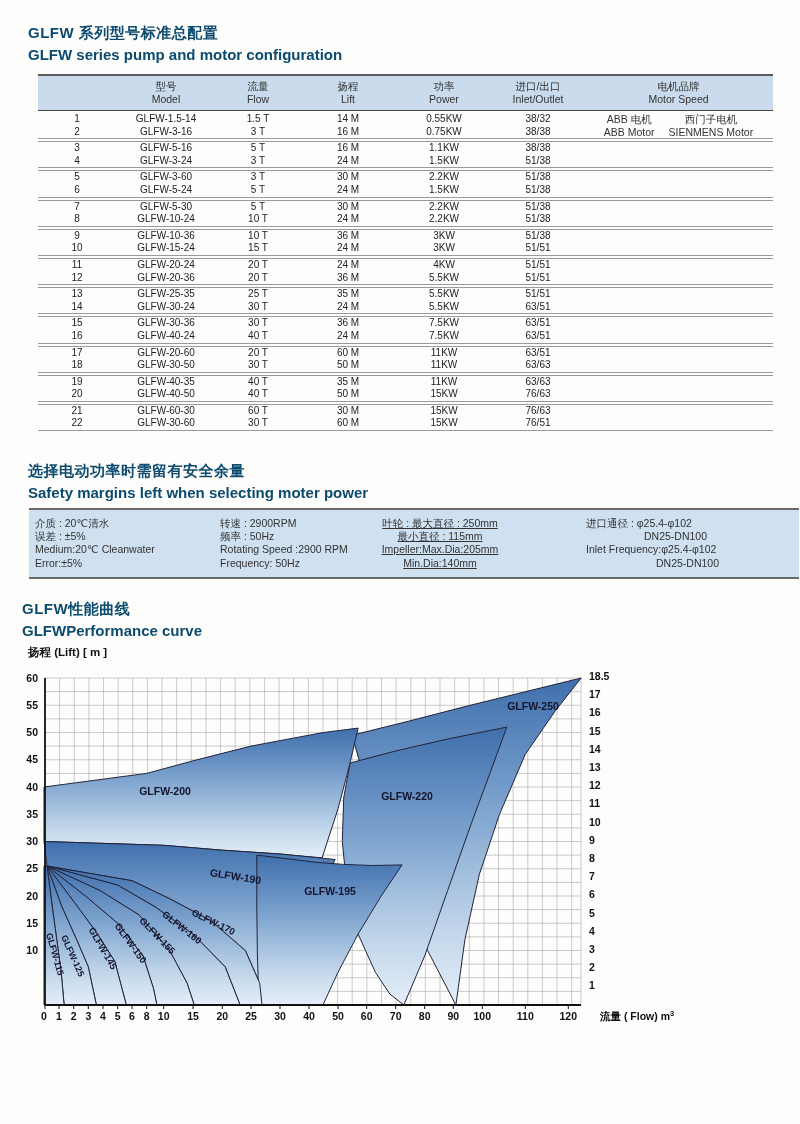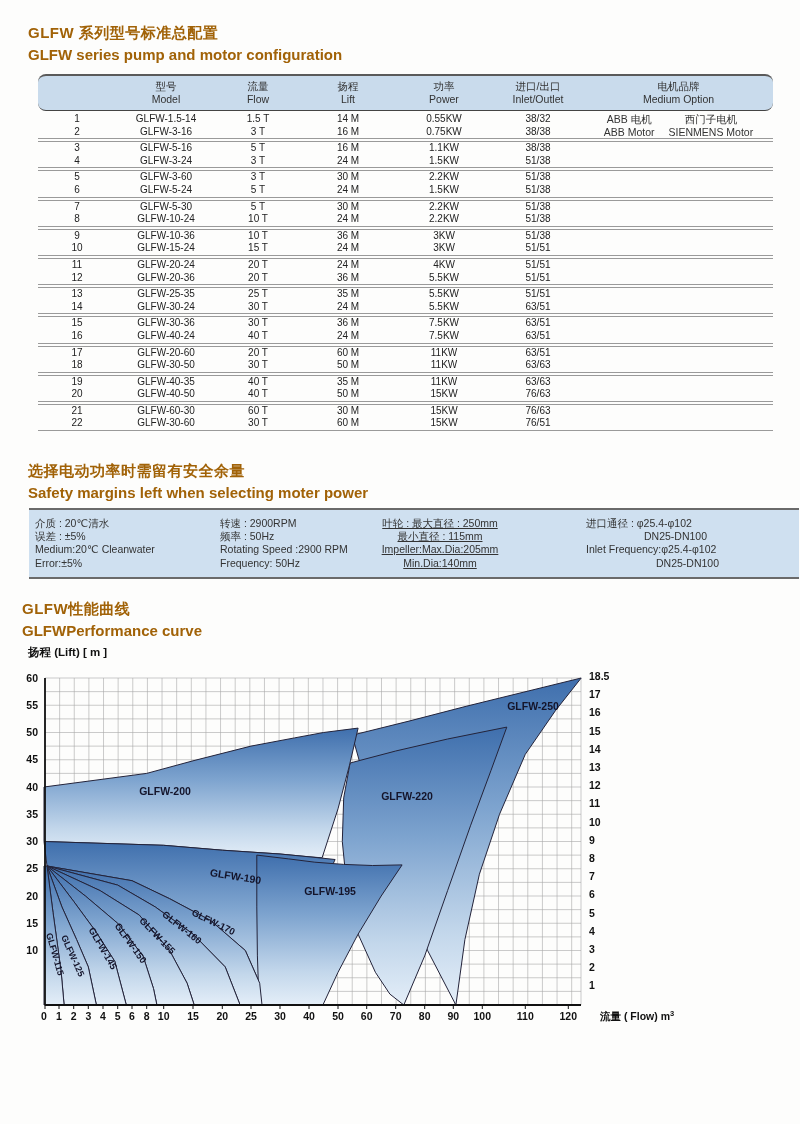--- a/index.html
+++ b/index.html
@@ -1,26 +1,26 @@
 <!DOCTYPE html>
 <html><head>
 <meta charset="utf-8">
 <style>
   html,body{margin:0;padding:0;background:#ffffff;}
   body{font-family:"Liberation Sans","DejaVu Sans",sans-serif;color:#222;}
   #page{position:relative;width:800px;height:1124px;background:#fdfdfc;overflow:hidden;}
 
-  .sec-title{position:absolute;left:28px;font-weight:700;color:#a16207;font-size:15px;line-height:22px;white-space:nowrap;}
+  .sec-title{position:absolute;left:28px;font-weight:700;color:#0c4a6e;font-size:15px;line-height:22px;white-space:nowrap;}
   .sec-title .zh{letter-spacing:.5px;}
 
   
   #cfg-table{position:absolute;left:38px;top:74px;width:735px;}
   .thead{display:grid;grid-template-columns:78px 100px 84px 96px 96px 92px 189px;
          background:#c9dbec;border-top:2px solid #5a5a5a;border-bottom:1.5px solid #444;
-         padding:4px 0 5px 0;border-radius:8px;}
+         padding:4px 0 5px 0;}
   .thead .hcell{text-align:center;font-size:10.5px;line-height:12.5px;color:#333;}
   .tbody{position:relative;margin-top:2px;}
   .t-group{border-bottom:1px solid #9a9a9a;}
   .t-group + .t-group{border-top:1px solid #9a9a9a;margin-top:2px;}
   .t-group:last-child{border-bottom:2px solid #5a5a5a;}
   .t-row{display:grid;grid-template-columns:78px 100px 84px 96px 96px 92px;height:12.6px;}
   .t-row .cell{text-align:center;font-size:10px;line-height:12.6px;color:#222;white-space:nowrap;}
   #motor-col{position:absolute;right:0;top:0;width:189px;height:100%;
              display:flex;align-items:flex-start;justify-content:center;gap:14px;}
   .motor-brand{text-align:center;font-size:10.5px;line-height:13px;color:#333;white-space:nowrap;}
@@ -53,21 +53,21 @@
   </div>
 
   <div id="cfg-table">
     <div class="thead">
       <div class="hcell"></div>
       <div class="hcell"><span>型号</span><br><span>Model</span></div>
       <div class="hcell"><span>流量</span><br><span>Flow</span></div>
       <div class="hcell"><span>扬程</span><br><span>Lift</span></div>
       <div class="hcell"><span>功率</span><br><span>Power</span></div>
       <div class="hcell"><span>进口/出口</span><br><span>Inlet/Outlet</span></div>
-      <div class="hcell"><span>电机品牌</span><br><span>Medium Option</span></div>
+      <div class="hcell"><span>电机品牌</span><br><span>Motor Speed</span></div>
     </div>
     <div class="tbody" id="tbody">
       <div class="t-group">
           <div class="t-row">
             <div class="cell">1</div>
             <div class="cell">GLFW-1.5-14</div>
             <div class="cell">1.5 T</div>
             <div class="cell">14 M</div>
             <div class="cell">0.55KW</div>
             <div class="cell">38/32</div>

